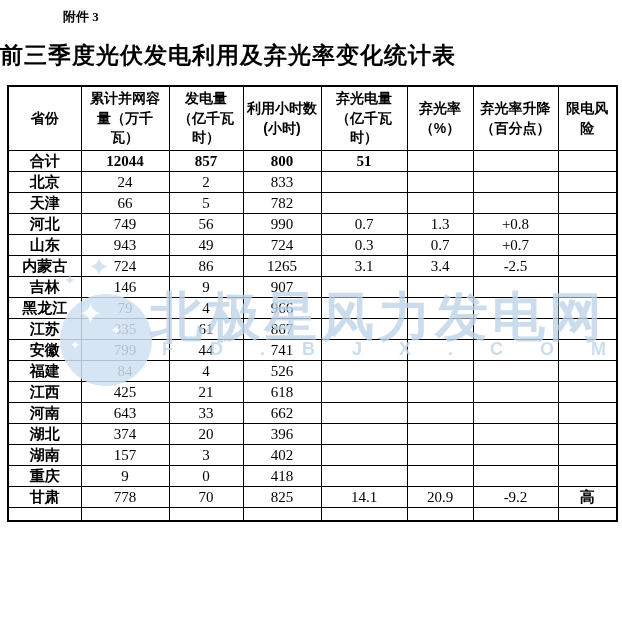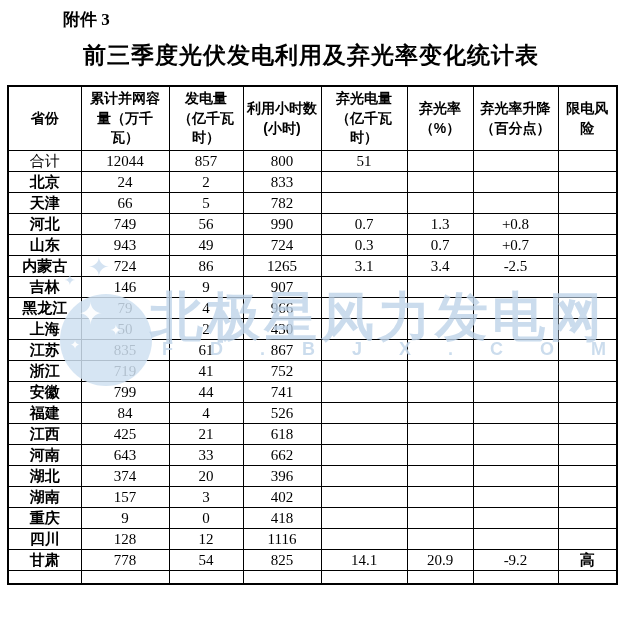--- a/index.html
+++ b/index.html
@@ -3,47 +3,47 @@
 <meta charset="utf-8">
 <style>
   html,body{margin:0;padding:0;}
   body{
     width:622px;height:641px;position:relative;overflow:hidden;
     background:#ffffff;color:#000;
     font-family:"Liberation Sans","DejaVu Sans",sans-serif;
   }
   .attachment-label{
     position:absolute;left:63px;top:8px;
-    font-size:17px;font-weight:bold;
+    font-size:13px;font-weight:bold;
     font-family:"Liberation Serif","DejaVu Serif",serif;
   }
   .doc-title{
     position:absolute;left:0;top:40px;width:622px;
-    text-align:center;font-size:23px;font-weight:bold;
+    text-align:left;font-size:23px;font-weight:bold;
     letter-spacing:1px;
   }
   table.stats{
     position:absolute;left:7px;top:85px;width:609px;
     border-collapse:collapse;table-layout:fixed;
     border:2px solid #000;
   }
   table.stats th,table.stats td{
     border:1px solid #000;overflow:hidden;
   }
   table.stats th{
     font-size:14px;font-weight:bold;line-height:1.4;
     height:61px;padding:1px 3px;text-align:center;vertical-align:middle;
   }
   table.stats td{
     height:20px;padding:0 2px;text-align:center;vertical-align:middle;
     font-size:15px;
     font-family:"Liberation Serif","DejaVu Serif",serif;
   }
   table.stats td.province{font-weight:bold;font-size:15px;}
-  table.stats tr.total-row td{font-weight:normal;}
+  table.stats tr.total-row td{font-weight:bold;}
   table.stats td.risk{font-weight:bold;font-size:15px;}
   table.stats tr.stub-row td{height:12px;}
   col.c0{width:73px;} col.c1{width:88px;} col.c2{width:74px;} col.c3{width:78px;}
   col.c4{width:86px;} col.c5{width:66px;} col.c6{width:85px;} col.c7{width:59px;}
 
   
   .watermark{position:absolute;pointer-events:none;z-index:5;}
   .wm-text{
     left:150px;top:282px;width:488px;
     font-size:53px;font-weight:bold;letter-spacing:4px;white-space:nowrap;
@@ -171,50 +171,30 @@
         <td class="province">黑龙江</td>
         <td>79</td>
         <td>4</td>
         <td>966</td>
         <td></td>
         <td></td>
         <td></td>
         <td class="risk"></td>
       </tr>
       <tr>
-        <td class="province">上海</td>
-        <td>50</td>
-        <td>2</td>
-        <td>430</td>
-        <td></td>
-        <td></td>
-        <td></td>
-        <td class="risk"></td>
-      </tr>
-      <tr>
         <td class="province">江苏</td>
         <td>835</td>
         <td>61</td>
         <td>867</td>
         <td></td>
         <td></td>
         <td></td>
         <td class="risk"></td>
       </tr>
       <tr>
-        <td class="province">浙江</td>
-        <td>719</td>
-        <td>41</td>
-        <td>752</td>
-        <td></td>
-        <td></td>
-        <td></td>
-        <td class="risk"></td>
-      </tr>
-      <tr>
         <td class="province">安徽</td>
         <td>799</td>
         <td>44</td>
         <td>741</td>
         <td></td>
         <td></td>
         <td></td>
         <td class="risk"></td>
       </tr>
       <tr>
@@ -271,33 +251,23 @@
         <td class="province">重庆</td>
         <td>9</td>
         <td>0</td>
         <td>418</td>
         <td></td>
         <td></td>
         <td></td>
         <td class="risk"></td>
       </tr>
       <tr>
-        <td class="province">四川</td>
-        <td>128</td>
-        <td>12</td>
-        <td>1116</td>
-        <td></td>
-        <td></td>
-        <td></td>
-        <td class="risk"></td>
-      </tr>
-      <tr>
         <td class="province">甘肃</td>
         <td>778</td>
-        <td>54</td>
+        <td>70</td>
         <td>825</td>
         <td>14.1</td>
         <td>20.9</td>
         <td>-9.2</td>
         <td class="risk">高</td>
       </tr>
       <tr class="stub-row">
         <td></td>
         <td></td>
         <td></td>

